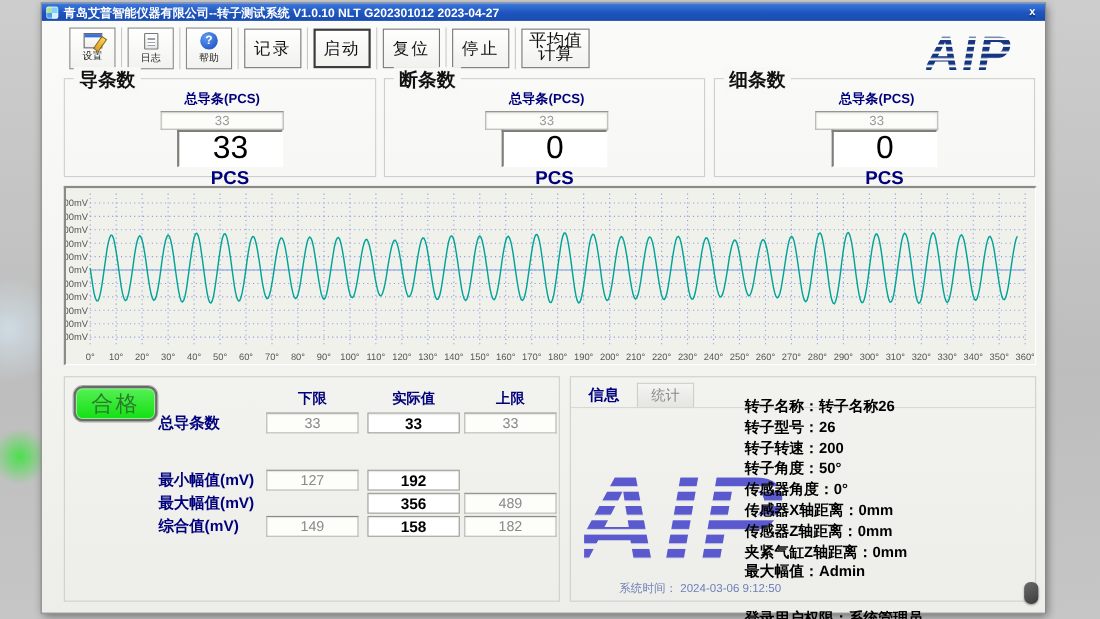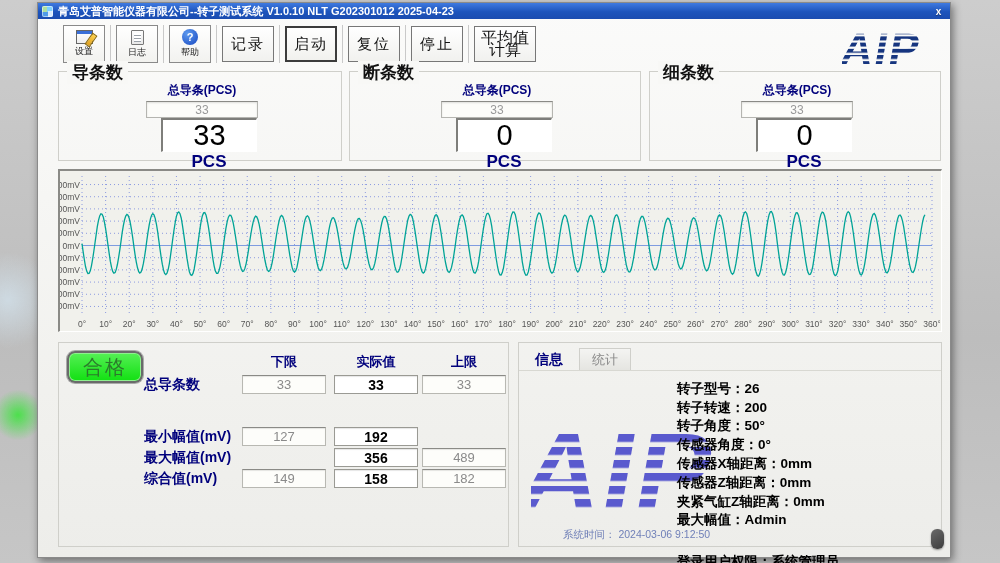--- a/index.html
+++ b/index.html
@@ -94,21 +94,21 @@
     background:linear-gradient(145deg,#6a6a6a,#3c3c3c); box-shadow:0 1px 2px rgba(0,0,0,.4); }
   svg text { font-family:"Liberation Sans","DejaVu Sans",sans-serif; }
 </style>
 </head>
 <body>
 
 <div class="win">
 
   <div class="titlebar">
     <span class="title-ico"></span>
-    <span>青岛艾普智能仪器有限公司--转子测试系统 V1.0.10 NLT G202301012 2025-04-23</span>
+    <span>青岛艾普智能仪器有限公司--转子测试系统 V1.0.10 NLT G202301012 2023-04-27</span>
     <span class="close-x">x</span>
   </div>
 
   <div class="tbar" id="toolbar">
       <button class="ibtn">
         <span class="ic-settings"></span>
         <span class="cap">设置</span>
       </button>
       <span class="sep"></span>
       <button class="ibtn">
@@ -321,20 +321,21 @@
             <pattern id="stripe-logo-watermark" width="1" height="13" patternUnits="userSpaceOnUse">
               <rect width="1" height="8" fill="#5a5ace"></rect>
             </pattern>
           </defs>
           <text x="4" y="116" font-size="112" font-weight="bold" letter-spacing="2" transform="skewX(-10)" fill="url(#stripe-logo-watermark)">AIP</text>
         </svg></div>
     <div class="systime">
       <span>系统时间：</span>
       <span>2024-03-06 9:12:50</span>
     </div>
+  <div class="infoline" style="top: 18px;">转子名称：转子名称26</div>
       <div class="infoline" style="top: 36.8px;">转子型号：26</div>
       <div class="infoline" style="top: 55.6px;">转子转速：200</div>
       <div class="infoline" style="top: 74.4px;">转子角度：50°</div>
       <div class="infoline" style="top: 93.2px;">传感器角度：0°</div>
       <div class="infoline" style="top: 112px;">传感器X轴距离：0mm</div>
       <div class="infoline" style="top: 130.8px;">传感器Z轴距离：0mm</div>
       <div class="infoline" style="top: 149.6px; text-align: right;">夹紧气缸Z轴距离：0mm</div>
       <div class="infoline" style="top: 168.4px;">最大幅值：Admin</div>
       <div class="infoline" style="top: 187.2px; margin-top: 23px;">登录用户权限：系统管理员</div>
     </div>

